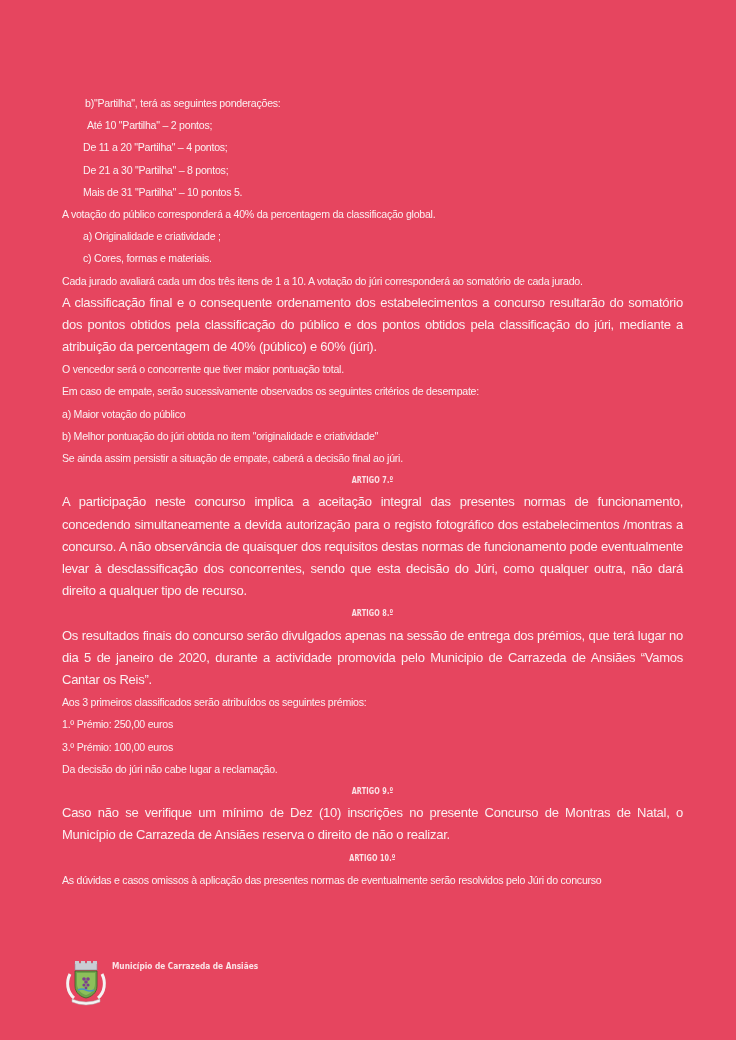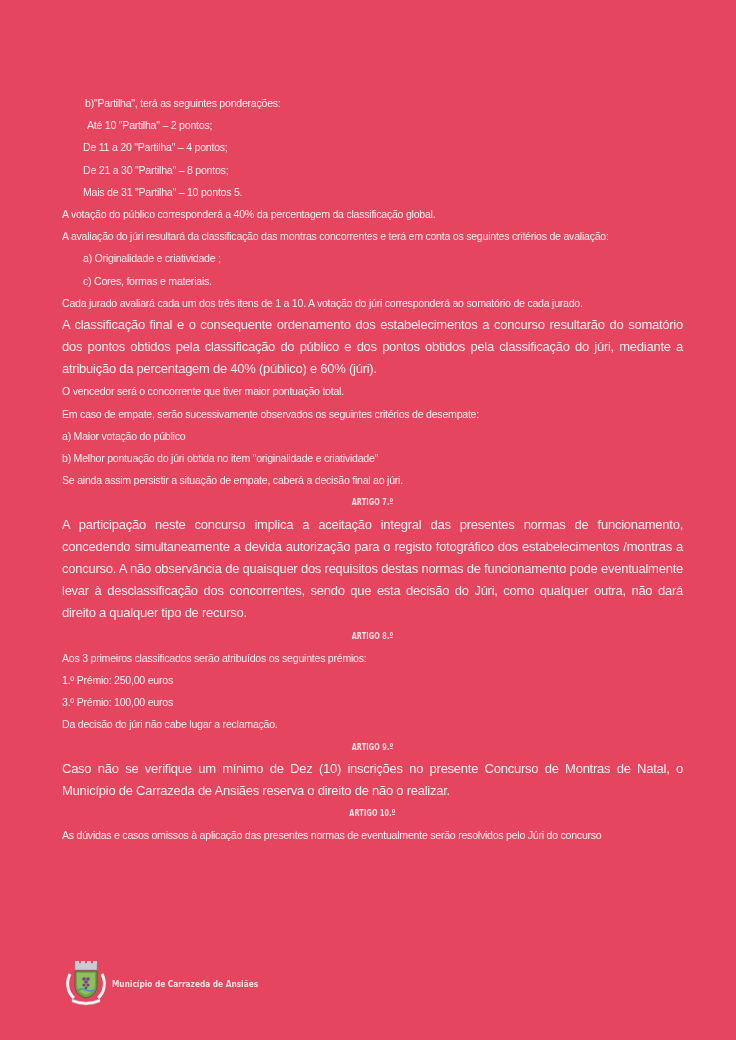--- a/index.html
+++ b/index.html
@@ -37,21 +37,21 @@
       font-size: 9px;
       line-height: 22.2px;
       height: 22.2px;
       transform: scaleX(0.72);
       letter-spacing: 0.2px;
       color: #FBE3E7;
       padding-left: 0;
     }
     .footer {
       position: absolute; left: 64px; top: 960px;
-      display: flex; align-items: center; gap: 8px;
+      display: flex; align-items: flex-start; gap: 8px;
     }
     .crest { width: 44px; height: 46px; }
     .footer-text {
       font-family: "DejaVu Sans", sans-serif;
       font-weight: bold;
       font-size: 9.5px;
       color: #FBE3E7;
       transform: scaleX(0.78);
       transform-origin: left center;
       white-space: nowrap;
@@ -61,35 +61,35 @@
 </head>
 <body>
 
 <div class="page">
   <div class="line ind1">b)"Partilha", terá as seguintes ponderações:</div>
   <div class="line ind2">Até 10 "Partilha" – 2 pontos;</div>
   <div class="line ind3">De 11 a 20 "Partilha" – 4 pontos;</div>
   <div class="line ind3">De 21 a 30 "Partilha" – 8 pontos;</div>
   <div class="line ind3">Mais de 31 "Partilha" – 10 pontos 5.</div>
   <div class="line">A votação do público corresponderá a 40% da percentagem da classificação global.</div>
-  <div class="line">A avaliação do júri resultará da classificação das montras concorrentes e terá em conta os seguintes critérios de avaliação:</div>
   <div class="line ind3">a) Originalidade e criatividade ;</div>
   <div class="line ind3">c) Cores, formas e materiais.</div>
   <div class="line">Cada jurado avaliará cada um dos três itens de 1 a 10. A votação do júri corresponderá ao somatório de cada jurado.</div>
   <div class="just">A classificação final e o consequente ordenamento dos estabelecimentos a concurso resultarão do somatório dos pontos obtidos pela classificação do público e dos pontos obtidos pela classificação do júri, mediante a atribuição da percentagem de 40% (público) e 60% (júri).</div>
   <div class="line">O vencedor será o concorrente que tiver maior pontuação total.</div>
   <div class="line">Em caso de empate, serão sucessivamente observados os seguintes critérios de desempate:</div>
   <div class="line">a) Maior votação do público</div>
   <div class="line">b) Melhor pontuação do júri obtida no item "originalidade e criatividade"</div>
   <div class="line">Se ainda assim persistir a situação de empate, caberá a decisão final ao júri.</div>
 
   <div class="heading">ARTIGO 7.º</div>
   <div class="just">A participação neste concurso implica a aceitação integral das presentes normas de funcionamento, concedendo simultaneamente a devida autorização para o registo fotográfico dos estabelecimentos /montras a concurso.  A não observância de quaisquer dos requisitos destas normas de funcionamento pode eventualmente levar à desclassificação dos concorrentes, sendo que esta decisão do Júri, como qualquer outra, não dará direito a qualquer tipo de recurso.</div>
 
   <div class="heading">ARTIGO 8.º</div>
+  <div class="just">Os resultados finais do concurso serão divulgados apenas na sessão de entrega dos prémios, que terá lugar no dia 5 de janeiro de 2020, durante a actividade promovida pelo Municipio de Carrazeda de Ansiães “Vamos Cantar os Reis”.</div>
   <div class="line">Aos 3 primeiros classificados serão atribuídos os seguintes prémios:</div>
   <div class="line">1.º Prémio: 250,00 euros</div>
   <div class="line">3.º Prémio: 100,00 euros</div>
   <div class="line">Da decisão do júri não cabe lugar a reclamação.</div>
 
   <div class="heading">ARTIGO 9.º</div>
   <div class="just">Caso não se verifique um mínimo de Dez (10) inscrições no presente Concurso de Montras de Natal, o Município de Carrazeda de Ansiães reserva o direito de não o realizar.</div>
 
   <div class="heading">ARTIGO 10.º</div>
   <div class="line">As dúvidas e casos omissos à aplicação das presentes normas de eventualmente serão resolvidos pelo Júri do concurso</div>

